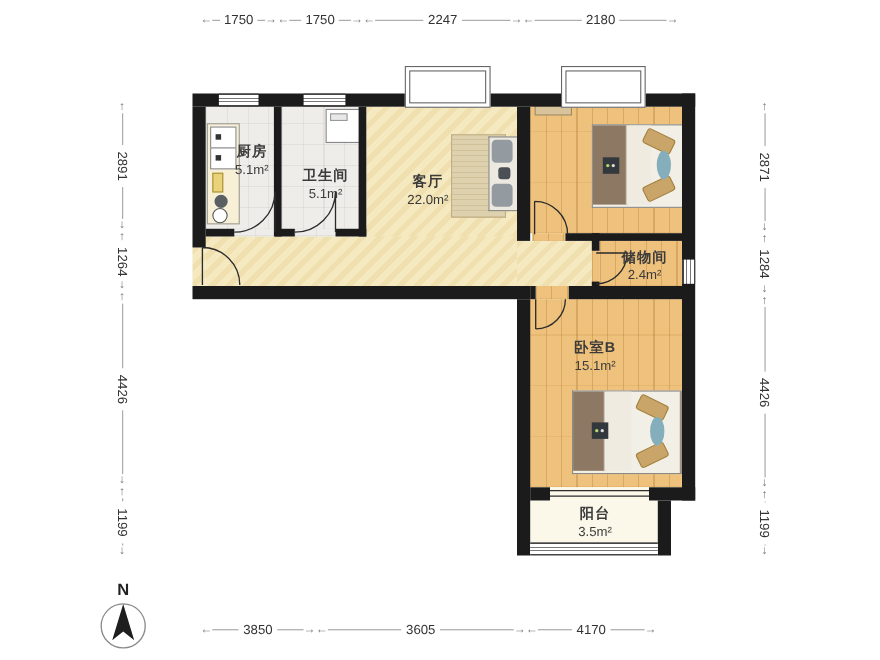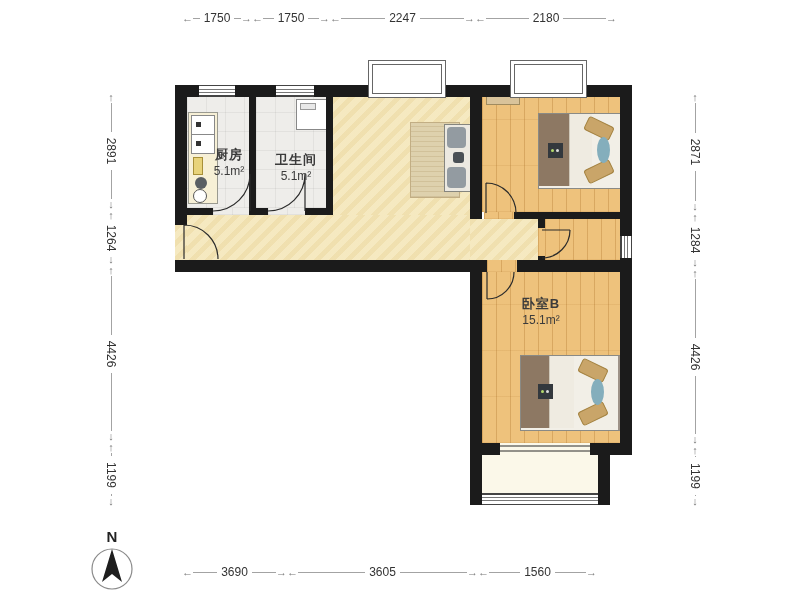--- a/index.html
+++ b/index.html
@@ -150,32 +150,44 @@
       <path d="M 184 225 A 34 34 0 0 1 218 259 M 184 259 L 184 225"></path>
       <path d="M 213 211 A 37 37 0 0 0 250 174 M 250 211 L 250 174"></path>
       <path d="M 268 211 A 37 37 0 0 0 305 174 M 305 211 L 305 174"></path>
       <path d="M 486 183 A 30 30 0 0 1 516 213 M 486 213 L 486 183"></path>
       <path d="M 570 230 A 28 28 0 0 1 542 258 M 542 230 L 570 230"></path>
       <path d="M 514 272 A 27 27 0 0 1 487 299 M 487 272 L 487 299"></path>
       <path d="M 500 446 H 590 M 500 451 H 590" stroke-width="1"></path>
     </g>
   </svg>
 
-  <div class="rlabel" style="left:198px;top:147px;width:62px">
+  <div class="rlabel" style="left:198px;top:130px;width:62px">
     <div class="rname">厨房</div>
     <div class="rarea">5.1m²</div>
   </div>
   <div class="rlabel" style="left:258px;top:152px;width:76px">
     <div class="rname">卫生间</div>
     <div class="rarea">5.1m²</div>
   </div>
-  <div class="rlabel" style="left:504px;top:296px;width:74px">
+  <div class="rlabel" style="left:346px;top:157px;width:86px">
+    <div class="rname">客厅</div>
+    <div class="rarea">22.0m²</div>
+  </div>
+  <div class="rlabel" style="left:548px;top:226px;width:76px">
+    <div class="rname">储物间</div>
+    <div class="rarea">2.4m²</div>
+  </div>
+  <div class="rlabel" style="left:504px;top:308px;width:74px">
     <div class="rname">卧室B</div>
     <div class="rarea">15.1m²</div>
   </div>
+  <div class="rlabel" style="left:504px;top:459px;width:74px">
+    <div class="rname">阳台</div>
+    <div class="rarea">3.5m²</div>
+  </div>
 
   <div class="dim" style="left:182px;top:11px;width:70px">
     <span class="ar">←</span>
       <i class="ln"></i>
     <span class="dv">1750</span>
     <i class="ln"></i>
       <span class="ar">→</span>
   </div>
   <div class="dim" style="left:252px;top:11px;width:78px">
     <span class="ar">←</span>
@@ -195,35 +207,35 @@
     <span class="ar">←</span>
       <i class="ln"></i>
     <span class="dv">2180</span>
     <i class="ln"></i>
       <span class="ar">→</span>
   </div>
 
   <div class="dim" style="left:182px;top:565px;width:105px">
     <span class="ar">←</span>
       <i class="ln"></i>
-    <span class="dv">3690</span>
+    <span class="dv">3850</span>
     <i class="ln"></i>
       <span class="ar">→</span>
   </div>
   <div class="dim" style="left:287px;top:565px;width:191px">
     <span class="ar">←</span>
       <i class="ln"></i>
     <span class="dv">3605</span>
     <i class="ln"></i>
       <span class="ar">→</span>
   </div>
   <div class="dim" style="left:478px;top:565px;width:119px">
     <span class="ar">←</span>
       <i class="ln"></i>
-    <span class="dv">1560</span>
+    <span class="dv">4170</span>
     <i class="ln"></i>
       <span class="ar">→</span>
   </div>
 
   <div class="dimv" style="left:100px;top:92px;height:118px;width:22px">
     <span class="ar">↑</span>
       <i class="lnv"></i>
     <span class="dvwrap">
         <span class="dv">2891</span>
       </span>

